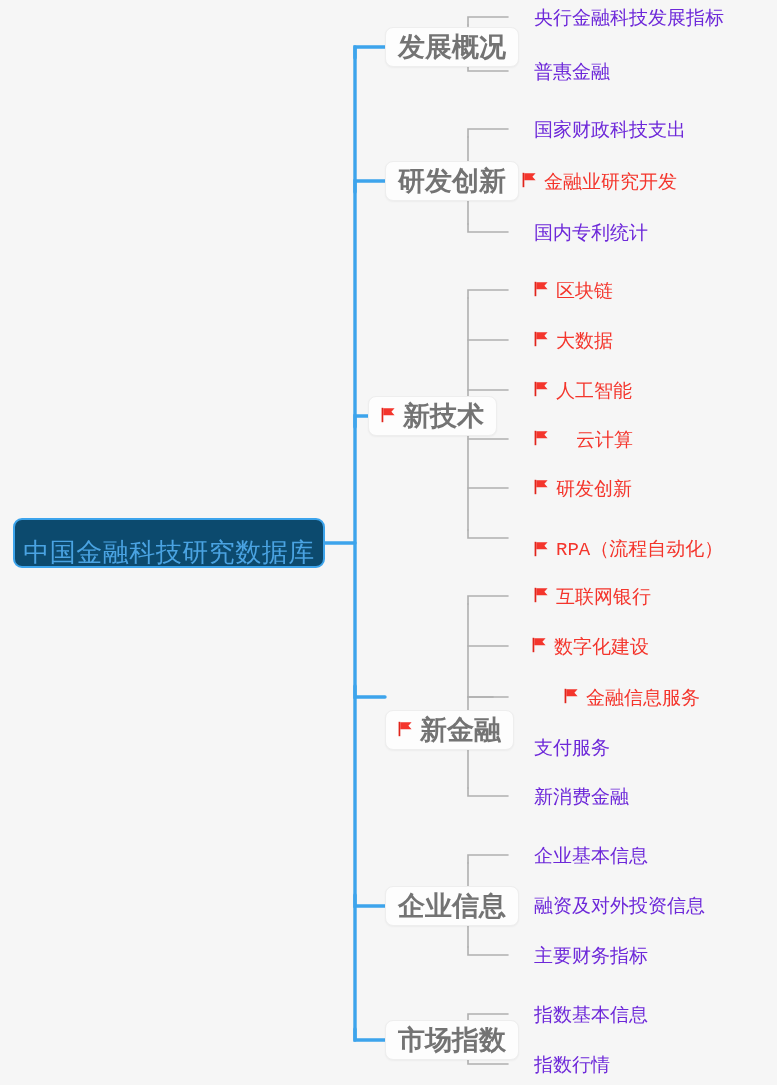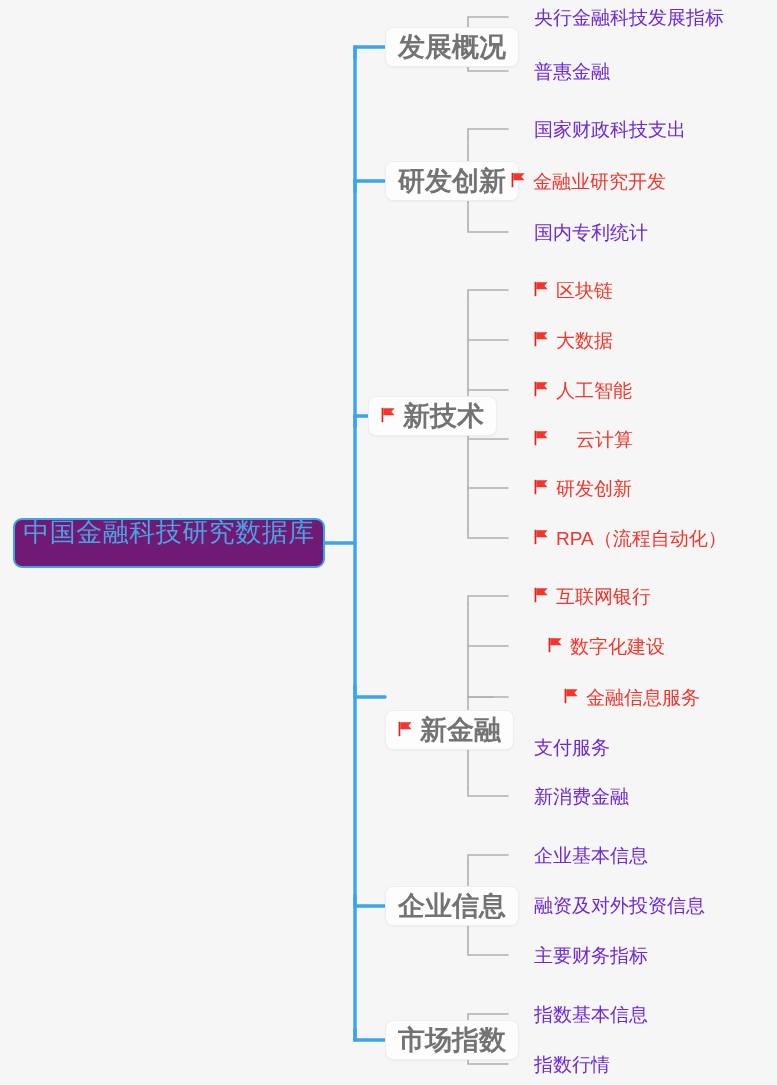--- a/index.html
+++ b/index.html
@@ -29,25 +29,25 @@
   }
 
   
   .root-node {
     position: absolute;
     left: 13px;
     top: 518px;
     width: 312px;
     height: 50px;
     box-sizing: border-box;
-    background: #701a75;
+    background: #0c4a6e;
     border: 2px solid #3da4ec;
     border-radius: 9px;
     display: flex;
-    align-items: flex-start;
+    align-items: flex-end;
     justify-content: center;
   }
   .root-label {
     font-family: "Liberation Serif", "DejaVu Serif", serif;
     font-size: 26px;
     line-height: 1;
     color: #4aa3e2;
     letter-spacing: 0.5px;
     white-space: nowrap;
   }
@@ -195,21 +195,21 @@
   <div id="leaf-layer">
       <div class="leaf" style="left: 534px; top: 4px;">
         <span class="leaf-label">央行金融科技发展指标</span>
       </div>
       <div class="leaf" style="left: 534px; top: 58px;">
         <span class="leaf-label">普惠金融</span>
       </div>
       <div class="leaf" style="left: 534px; top: 116px;">
         <span class="leaf-label">国家财政科技支出</span>
       </div>
-      <div class="leaf is-red" style="left: 511px; top: 168px;">
+      <div class="leaf is-red" style="left: 522px; top: 168px;">
         <span class="flag-icon">
           <svg viewBox="0 0 15 16" width="15" height="16" aria-hidden="true">
             <rect x="0.6" y="0.8" width="1.7" height="14.4" fill="#e0241b"></rect>
             <path d="M2.3 1.2 H13.6 L10.4 4.7 L13.6 8.2 H2.3 Z" fill="#f4352c"></path>
           </svg>
         </span>
         <span class="leaf-label">金融业研究开发</span>
       </div>
       <div class="leaf" style="left: 534px; top: 219px;">
         <span class="leaf-label">国内专利统计</span>
@@ -252,39 +252,39 @@
       </div>
       <div class="leaf is-red" style="left: 534px; top: 475px;">
         <span class="flag-icon">
           <svg viewBox="0 0 15 16" width="15" height="16" aria-hidden="true">
             <rect x="0.6" y="0.8" width="1.7" height="14.4" fill="#e0241b"></rect>
             <path d="M2.3 1.2 H13.6 L10.4 4.7 L13.6 8.2 H2.3 Z" fill="#f4352c"></path>
           </svg>
         </span>
         <span class="leaf-label">研发创新</span>
       </div>
-      <div class="leaf is-red" style="left: 534px; top: 525px;">
+      <div class="leaf is-red" style="left: 534px; top: 537px; font-family: Liberation Mono, monospace;">
         <span class="flag-icon">
           <svg viewBox="0 0 15 16" width="15" height="16" aria-hidden="true">
             <rect x="0.6" y="0.8" width="1.7" height="14.4" fill="#e0241b"></rect>
             <path d="M2.3 1.2 H13.6 L10.4 4.7 L13.6 8.2 H2.3 Z" fill="#f4352c"></path>
           </svg>
         </span>
         <span class="leaf-label">RPA（流程自动化）</span>
       </div>
       <div class="leaf is-red" style="left: 534px; top: 583px;">
         <span class="flag-icon">
           <svg viewBox="0 0 15 16" width="15" height="16" aria-hidden="true">
             <rect x="0.6" y="0.8" width="1.7" height="14.4" fill="#e0241b"></rect>
             <path d="M2.3 1.2 H13.6 L10.4 4.7 L13.6 8.2 H2.3 Z" fill="#f4352c"></path>
           </svg>
         </span>
         <span class="leaf-label">互联网银行</span>
       </div>
-      <div class="leaf is-red" style="left: 548px; top: 633px;">
+      <div class="leaf is-red" style="left: 532px; top: 633px;">
         <span class="flag-icon">
           <svg viewBox="0 0 15 16" width="15" height="16" aria-hidden="true">
             <rect x="0.6" y="0.8" width="1.7" height="14.4" fill="#e0241b"></rect>
             <path d="M2.3 1.2 H13.6 L10.4 4.7 L13.6 8.2 H2.3 Z" fill="#f4352c"></path>
           </svg>
         </span>
         <span class="leaf-label">数字化建设</span>
       </div>
       <div class="leaf is-red" style="left: 564px; top: 684px; justify-content: center;">
         <span class="flag-icon">

